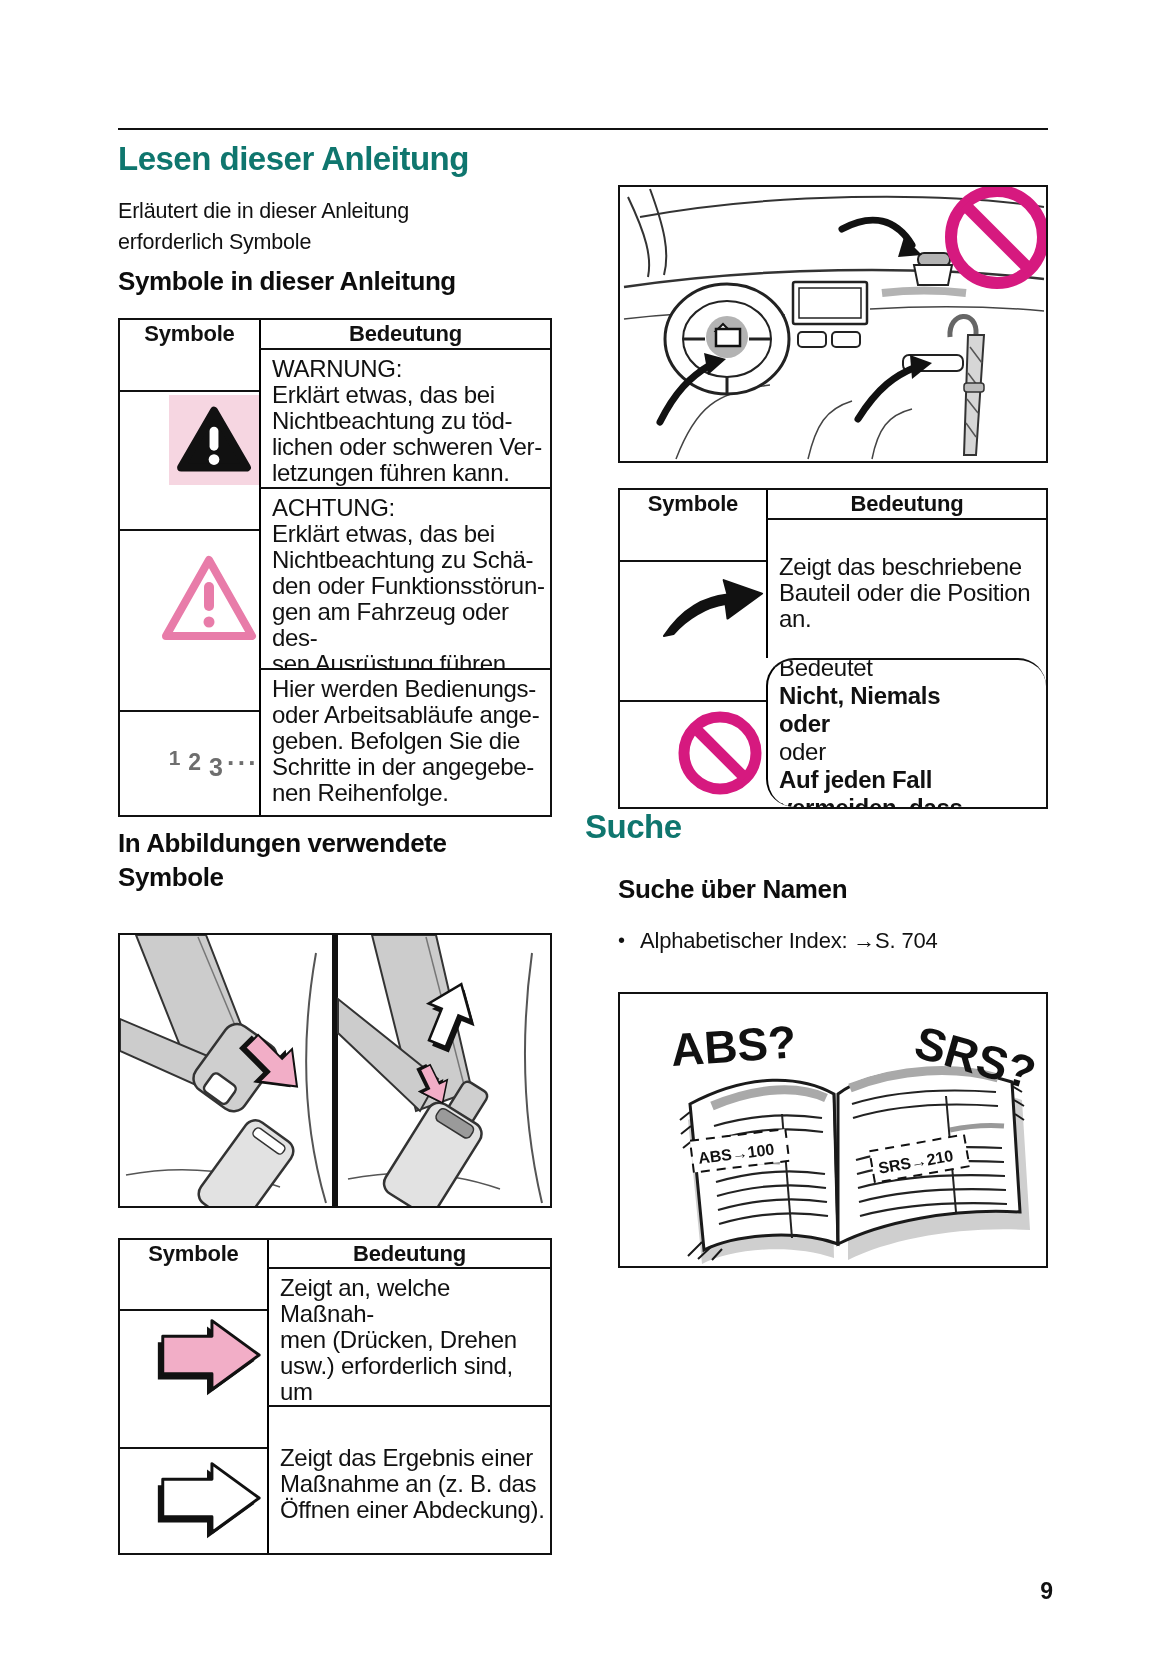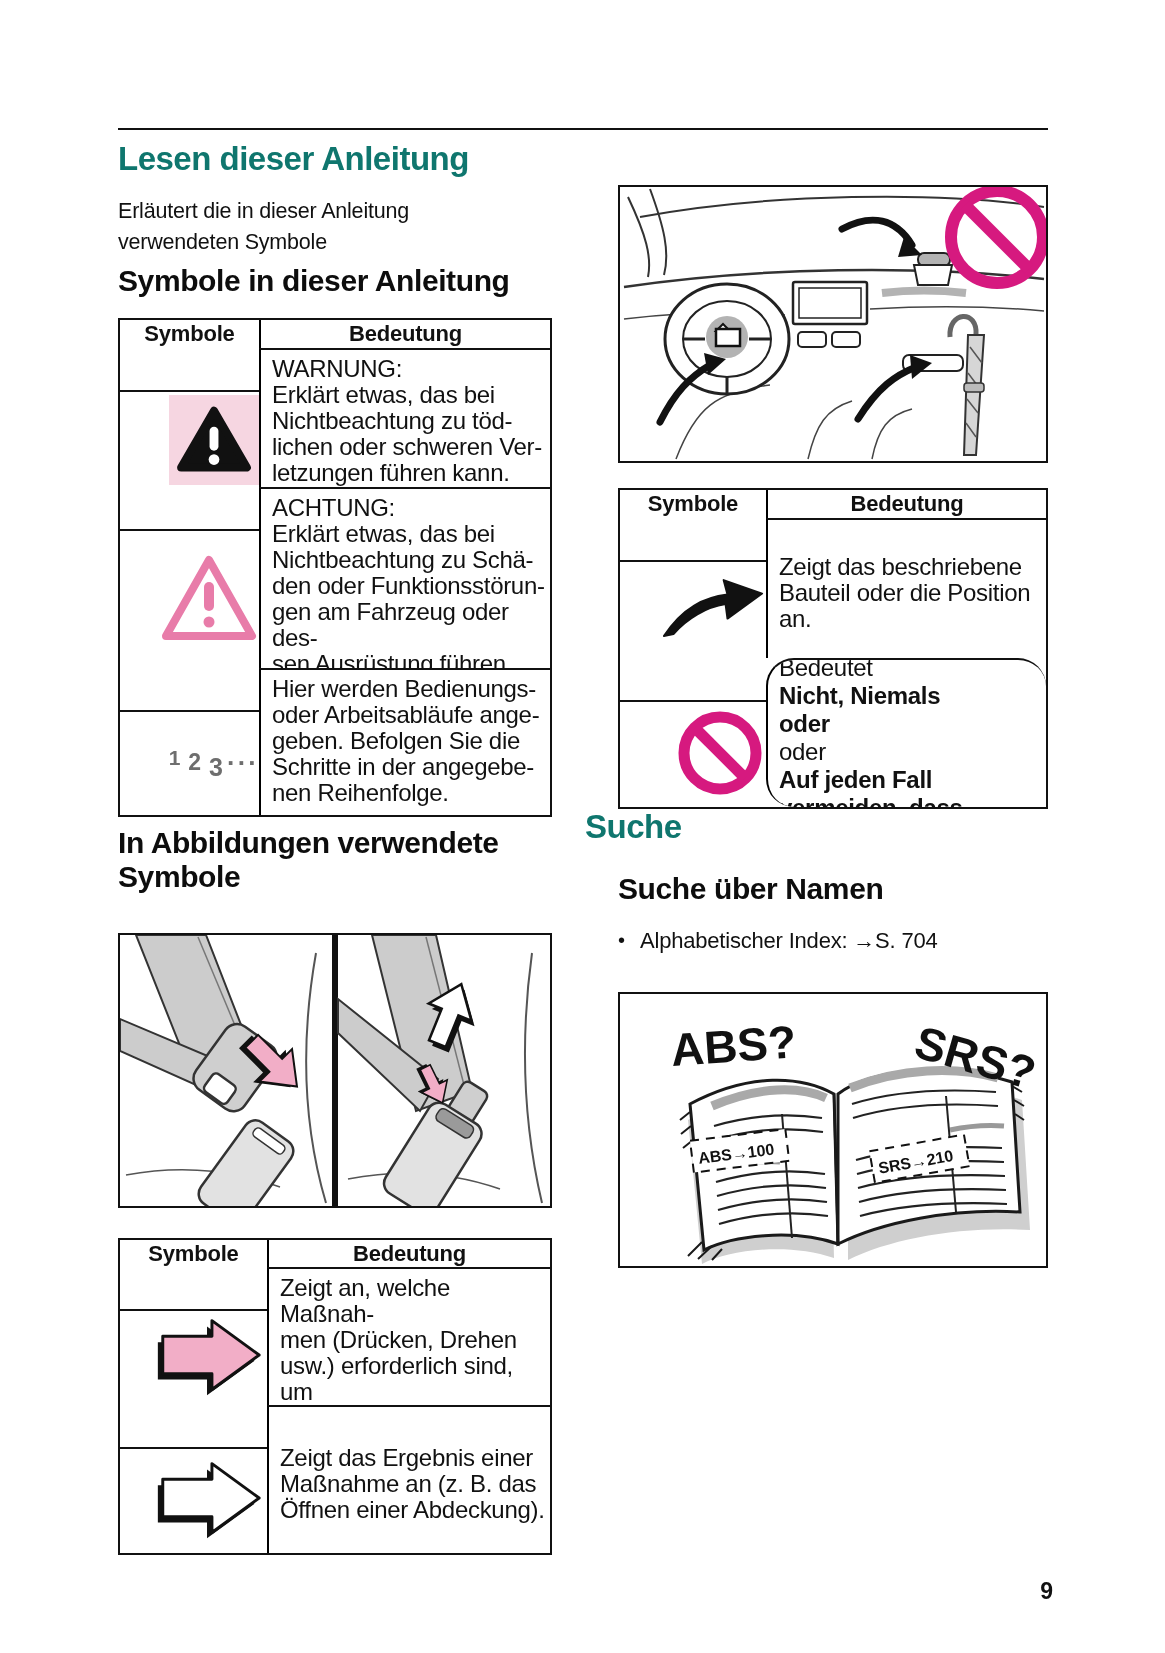--- a/index.html
+++ b/index.html
@@ -4,21 +4,21 @@
 <style>
   html,body{margin:0;padding:0;}
   body{
     width:1165px;height:1653px;background:#ffffff;position:relative;
     font-family:"Liberation Sans","DejaVu Sans",sans-serif;color:#111;
     overflow:hidden;
   }
   .abs{position:absolute;}
   .rule{background:#111;height:2px;}
   h1.t{font-size:33px;font-weight:700;margin:0;letter-spacing:-0.5px;color:#0f766e;}
-  h2.t{font-size:30px;font-weight:700;margin:0;letter-spacing:-0.4px;color:#0d0d0d;white-space:pre-line;line-height:34px;}
+  h2.t{font-size:26px;font-weight:700;margin:0;letter-spacing:-0.4px;color:#0d0d0d;white-space:pre-line;line-height:34px;}
   .bodytext{font-size:21.5px;line-height:31px;white-space:pre-line;letter-spacing:-0.2px;}
   
   .tbl{border:2px solid #111;display:grid;background:#fff;box-sizing:border-box;}
   .tbl .cell{box-sizing:border-box;overflow:hidden;}
   .tbl .bl{border-left:2px solid #000000;}
   .tbl .bt{border-top:2px solid #111;}
   .tbl .hd{font-weight:700;font-size:22px;display:flex;align-items:center;justify-content:center;letter-spacing:-0.2px;}
   .tbl .sym{display:flex;align-items:center;justify-content:flex-end;margin-top:42px;}
   .tbl .mean{font-size:24px;line-height:26px;white-space:pre-line;padding:6px 4px 0 11px;letter-spacing:-0.3px;}
   .tbl .vc{display:flex;flex-direction:column;justify-content:center;padding-top:8px;}
@@ -36,21 +36,21 @@
   svg text{font-family:"Liberation Sans","DejaVu Sans",sans-serif;}
 </style>
 </head>
 <body>
 
 <div class="abs rule" style="left:118px;top:128px;width:930px;"></div>
 
 <h1 class="abs t" style="left:118px;top:140px;">Lesen dieser Anleitung</h1>
 
 <div class="abs bodytext" style="left:118px;top:196px;width:434px;">Erläutert die in dieser Anleitung
-verwendeten Symbole</div>
+erforderlich Symbole</div>
 
 <h2 class="abs t" style="left:118px;top:264px;">Symbole in dieser Anleitung</h2>
 
 <div class="abs tbl" style="left:118px;top:318px;width:434px;grid-template-columns:139px 1fr;grid-template-rows:28px 139px 181px 147px;">
   <div class="cell hd">Symbole</div>
   <div class="cell hd bl">Bedeutung</div>
 
   <div class="cell sym bt">
     <div class="pinksq">
       <svg width="80" height="80" viewBox="0 0 90 90">

